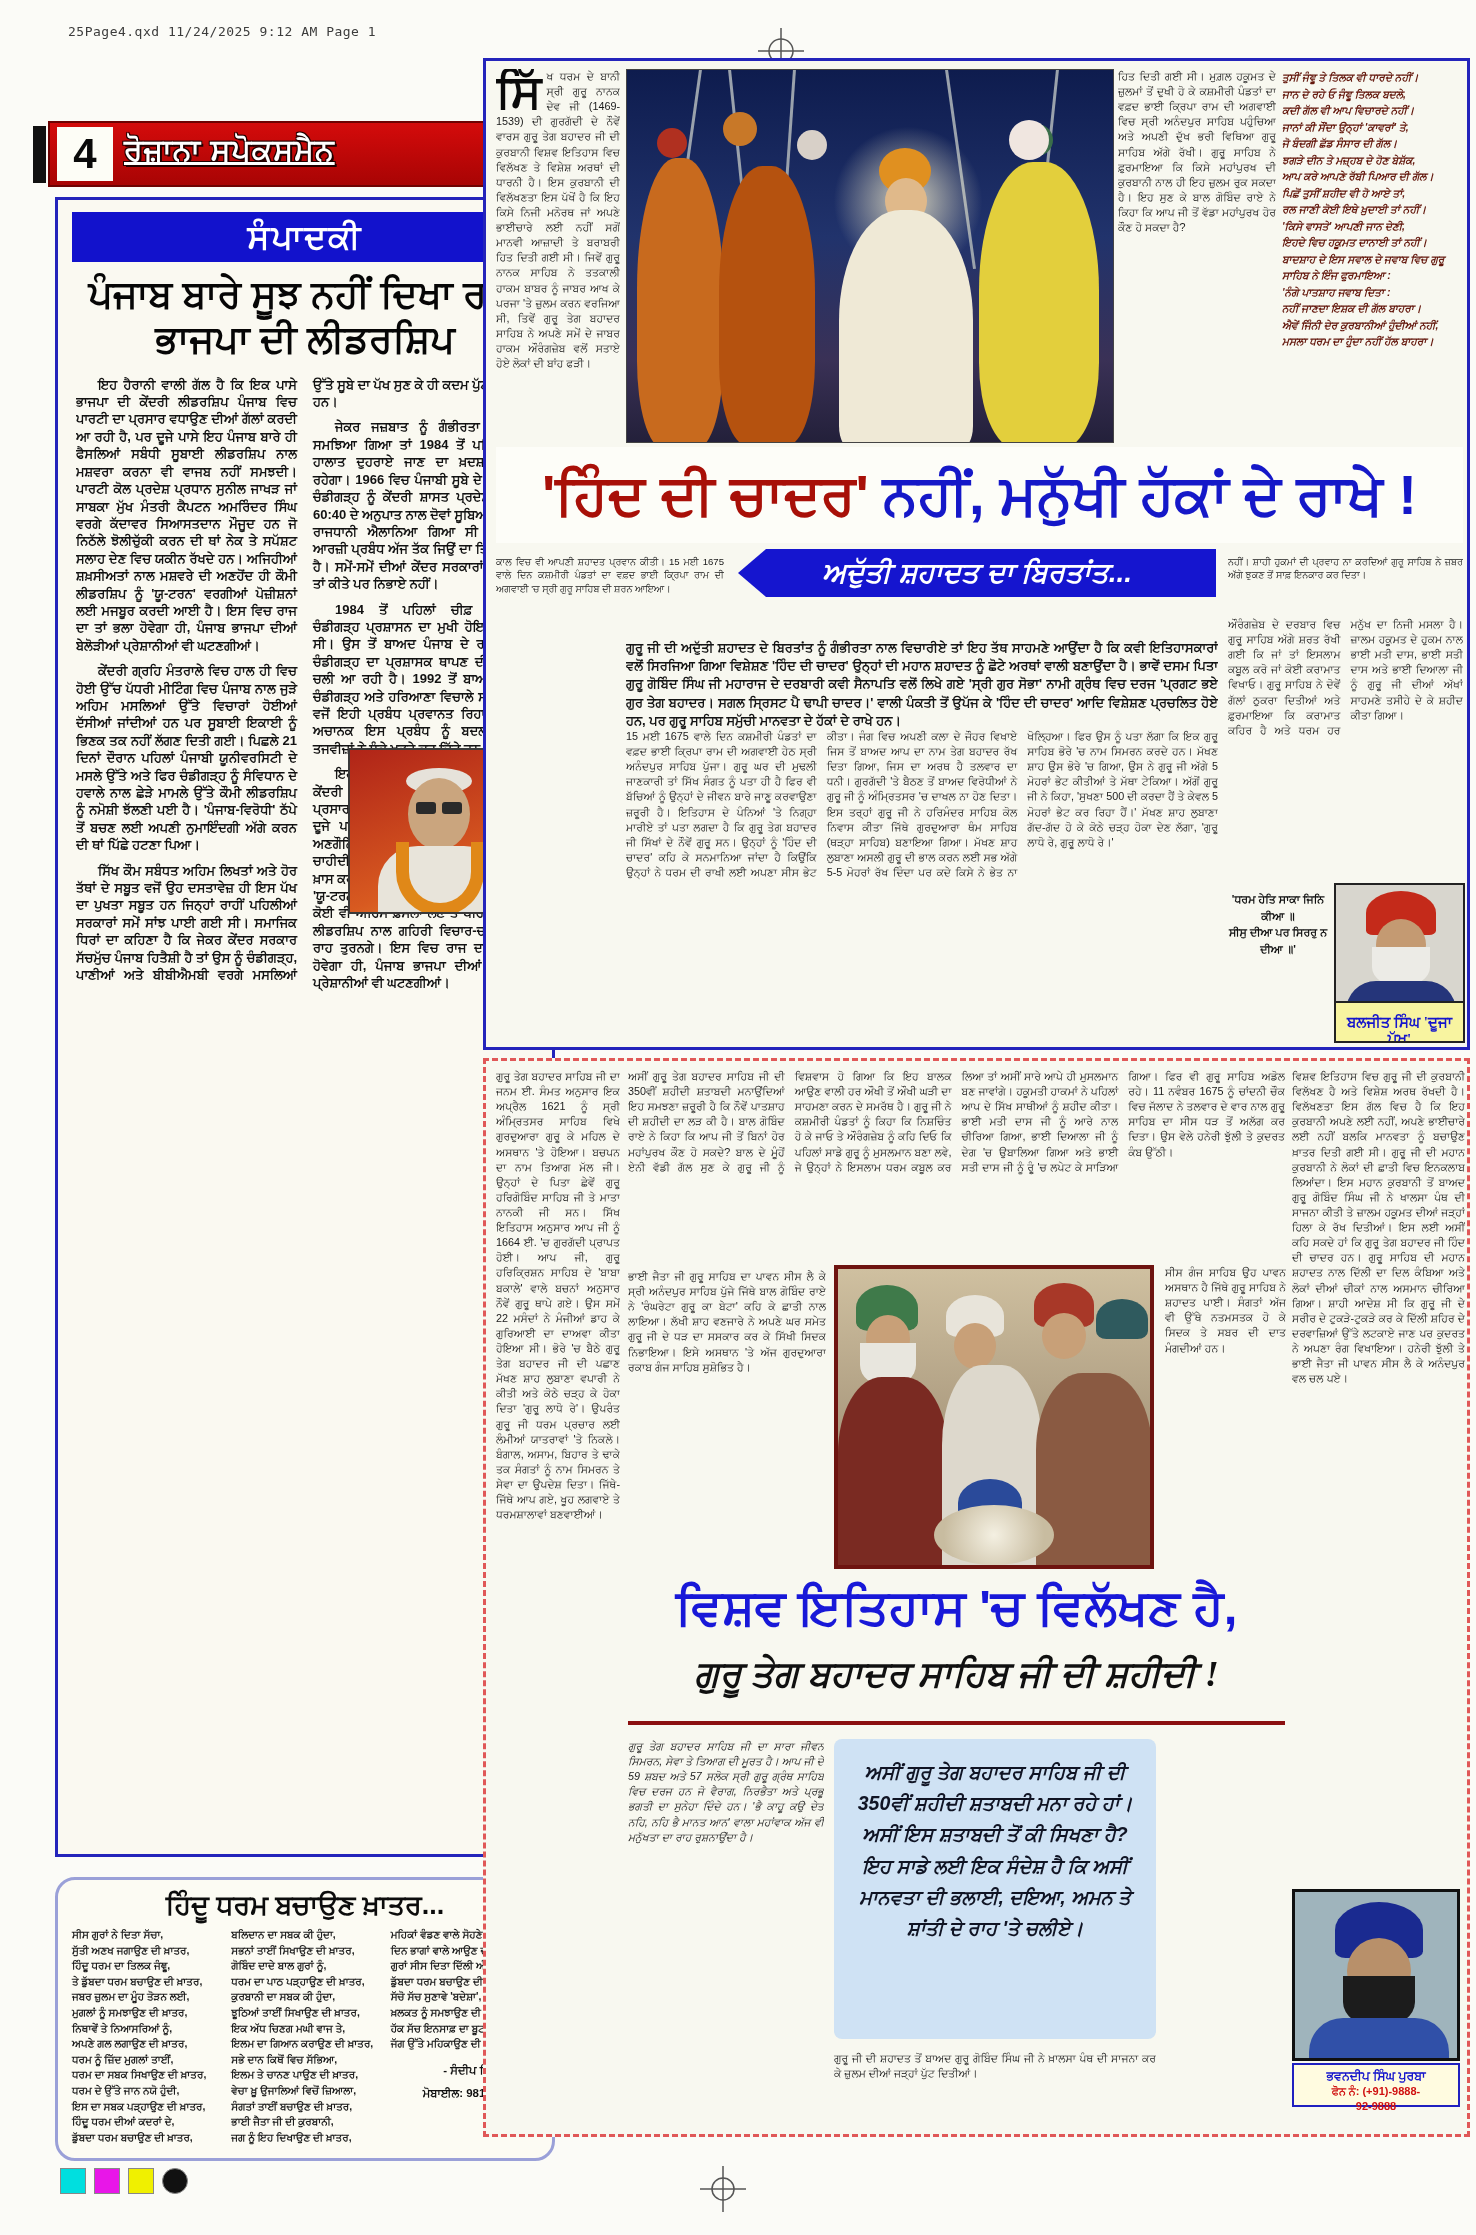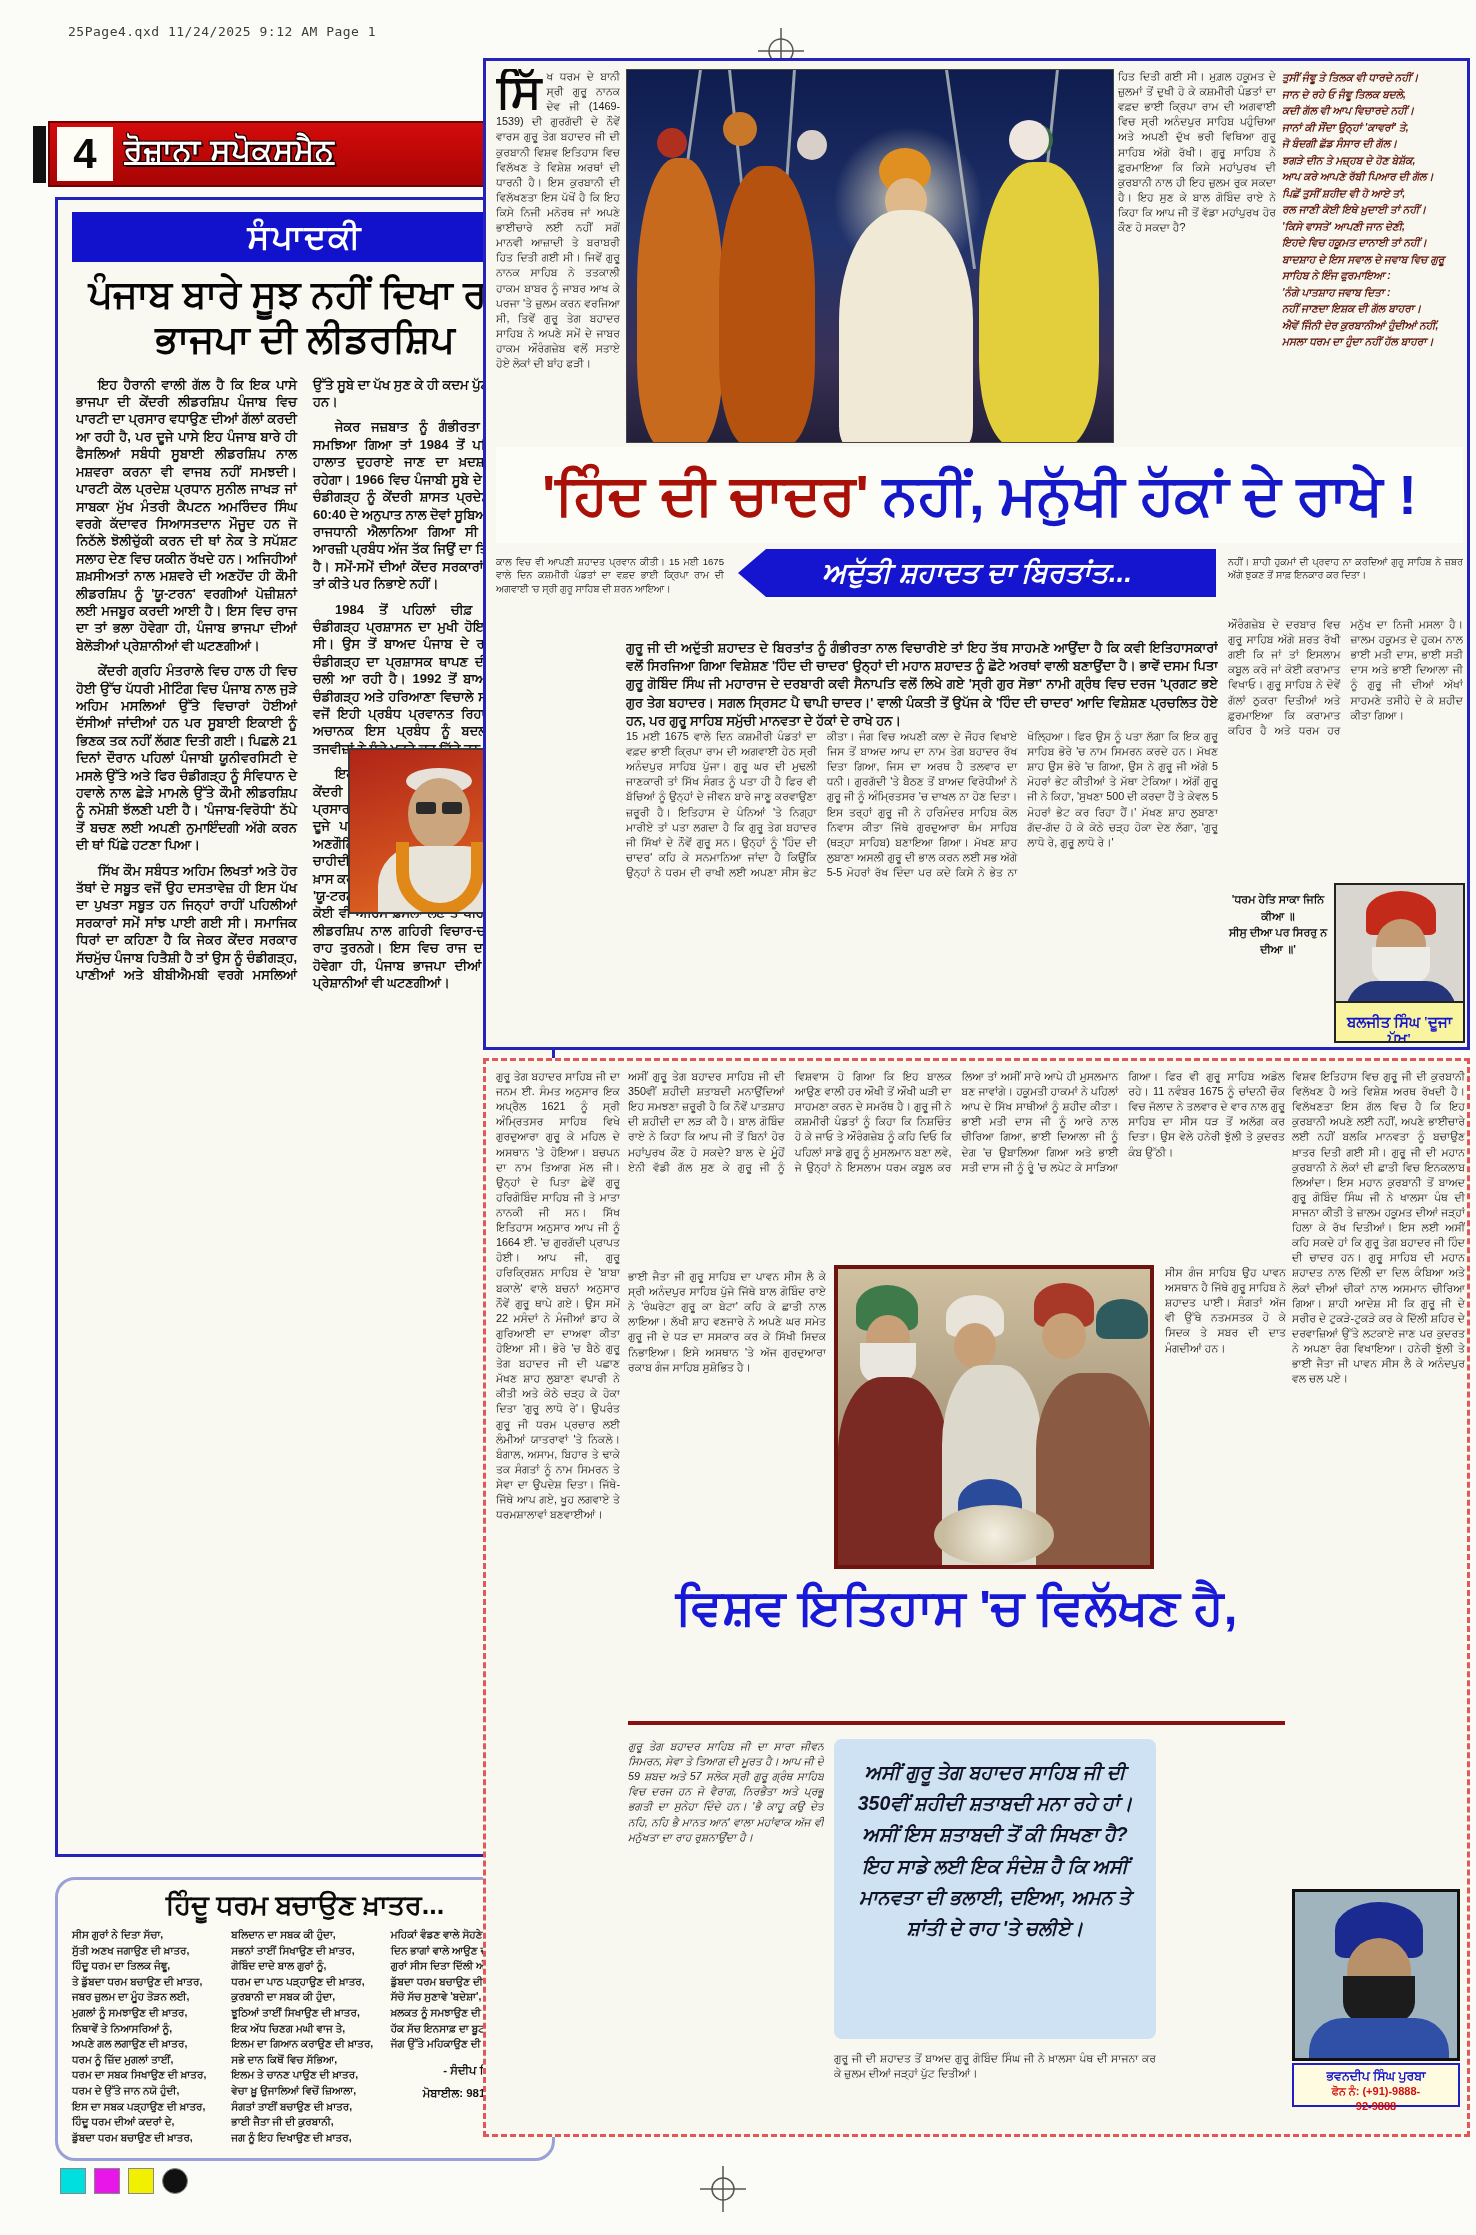--- a/index.html
+++ b/index.html
@@ -219,20 +219,21 @@
     <div class="pt-robe" style="left:0px;top:108px;width:110px;height:190px;background:#7a2a22;"></div>
     <div class="pt-robe" style="left:104px;top:96px;width:100px;height:200px;background:#ddd8cc;"></div>
     <div class="pt-robe" style="left:198px;top:104px;width:116px;height:194px;background:#8a5a42;"></div>
     <div class="pt-turb" style="left:120px;top:210px;width:64px;height:48px;background:#2a4a9a;"></div>
     <div style="position:absolute;left:96px;top:236px;width:120px;height:60px;border-radius:50%;background:radial-gradient(circle,#f4f0e2,#c8bca0 75%);"></div>
   </div>
 
   <div class="abs bodytxt" id="b2-colRP">ਸੀਸ ਗੰਜ ਸਾਹਿਬ ਉਹ ਪਾਵਨ ਅਸਥਾਨ ਹੈ ਜਿੱਥੇ ਗੁਰੂ ਸਾਹਿਬ ਨੇ ਸ਼ਹਾਦਤ ਪਾਈ। ਸੰਗਤਾਂ ਅੱਜ ਵੀ ਉੱਥੇ ਨਤਮਸਤਕ ਹੋ ਕੇ ਸਿਦਕ ਤੇ ਸਬਰ ਦੀ ਦਾਤ ਮੰਗਦੀਆਂ ਹਨ।</div>
 
   <div class="abs" id="b2-hl1">ਵਿਸ਼ਵ ਇਤਿਹਾਸ 'ਚ ਵਿਲੱਖਣ ਹੈ,</div>
+  <div class="abs" id="b2-hl2">ਗੁਰੂ ਤੇਗ ਬਹਾਦਰ ਸਾਹਿਬ ਜੀ ਦੀ ਸ਼ਹੀਦੀ !</div>
   <div class="abs" id="b2-rule"></div>
 
   <div class="abs bodytxt" id="b2-T5">ਗੁਰੂ ਤੇਗ ਬਹਾਦਰ ਸਾਹਿਬ ਜੀ ਦਾ ਸਾਰਾ ਜੀਵਨ ਸਿਮਰਨ, ਸੇਵਾ ਤੇ ਤਿਆਗ ਦੀ ਮੂਰਤ ਹੈ। ਆਪ ਜੀ ਦੇ 59 ਸ਼ਬਦ ਅਤੇ 57 ਸਲੋਕ ਸ੍ਰੀ ਗੁਰੂ ਗ੍ਰੰਥ ਸਾਹਿਬ ਵਿਚ ਦਰਜ ਹਨ ਜੋ ਵੈਰਾਗ, ਨਿਰਭੈਤਾ ਅਤੇ ਪ੍ਰਭੂ ਭਗਤੀ ਦਾ ਸੁਨੇਹਾ ਦਿੰਦੇ ਹਨ। 'ਭੈ ਕਾਹੂ ਕਉ ਦੇਤ ਨਹਿ, ਨਹਿ ਭੈ ਮਾਨਤ ਆਨ' ਵਾਲਾ ਮਹਾਂਵਾਕ ਅੱਜ ਵੀ ਮਨੁੱਖਤਾ ਦਾ ਰਾਹ ਰੁਸ਼ਨਾਉਂਦਾ ਹੈ।</div>
   <div class="abs" id="hbox">ਅਸੀਂ ਗੁਰੂ ਤੇਗ ਬਹਾਦਰ ਸਾਹਿਬ ਜੀ ਦੀ 350ਵੀਂ ਸ਼ਹੀਦੀ ਸ਼ਤਾਬਦੀ ਮਨਾ ਰਹੇ ਹਾਂ। ਅਸੀਂ ਇਸ ਸ਼ਤਾਬਦੀ ਤੋਂ ਕੀ ਸਿਖਣਾ ਹੈ? ਇਹ ਸਾਡੇ ਲਈ ਇਕ ਸੰਦੇਸ਼ ਹੈ ਕਿ ਅਸੀਂ ਮਾਨਵਤਾ ਦੀ ਭਲਾਈ, ਦਇਆ, ਅਮਨ ਤੇ ਸ਼ਾਂਤੀ ਦੇ ਰਾਹ 'ਤੇ ਚਲੀਏ।</div>
   <div class="abs bodytxt" id="b2-T6">ਗੁਰੂ ਜੀ ਦੀ ਸ਼ਹਾਦਤ ਤੋਂ ਬਾਅਦ ਗੁਰੂ ਗੋਬਿੰਦ ਸਿੰਘ ਜੀ ਨੇ ਖ਼ਾਲਸਾ ਪੰਥ ਦੀ ਸਾਜਨਾ ਕਰ ਕੇ ਜ਼ੁਲਮ ਦੀਆਂ ਜੜ੍ਹਾਂ ਪੁੱਟ ਦਿਤੀਆਂ।</div>
   <div class="abs bodytxt" id="b2-T2">ਵਿਸ਼ਵ ਇਤਿਹਾਸ ਵਿਚ ਗੁਰੂ ਜੀ ਦੀ ਕੁਰਬਾਨੀ ਵਿਲੱਖਣ ਹੈ ਅਤੇ ਵਿਸ਼ੇਸ਼ ਅਰਥ ਰੱਖਦੀ ਹੈ। ਵਿਲੱਖਣਤਾ ਇਸ ਗੱਲ ਵਿਚ ਹੈ ਕਿ ਇਹ ਕੁਰਬਾਨੀ ਅਪਣੇ ਲਈ ਨਹੀਂ, ਅਪਣੇ ਭਾਈਚਾਰੇ ਲਈ ਨਹੀਂ ਬਲਕਿ ਮਾਨਵਤਾ ਨੂੰ ਬਚਾਉਣ ਖ਼ਾਤਰ ਦਿਤੀ ਗਈ ਸੀ। ਗੁਰੂ ਜੀ ਦੀ ਮਹਾਨ ਕੁਰਬਾਨੀ ਨੇ ਲੋਕਾਂ ਦੀ ਛਾਤੀ ਵਿਚ ਇਨਕਲਾਬ ਲਿਆਂਦਾ। ਇਸ ਮਹਾਨ ਕੁਰਬਾਨੀ ਤੋਂ ਬਾਅਦ ਗੁਰੂ ਗੋਬਿੰਦ ਸਿੰਘ ਜੀ ਨੇ ਖਾਲਸਾ ਪੰਥ ਦੀ ਸਾਜਨਾ ਕੀਤੀ ਤੇ ਜ਼ਾਲਮ ਹਕੂਮਤ ਦੀਆਂ ਜੜ੍ਹਾਂ ਹਿਲਾ ਕੇ ਰੱਖ ਦਿਤੀਆਂ। ਇਸ ਲਈ ਅਸੀਂ ਕਹਿ ਸਕਦੇ ਹਾਂ ਕਿ ਗੁਰੂ ਤੇਗ ਬਹਾਦਰ ਜੀ ਹਿੰਦ ਦੀ ਚਾਦਰ ਹਨ। ਗੁਰੂ ਸਾਹਿਬ ਦੀ ਮਹਾਨ ਸ਼ਹਾਦਤ ਨਾਲ ਦਿੱਲੀ ਦਾ ਦਿਲ ਕੰਬਿਆ ਅਤੇ ਲੋਕਾਂ ਦੀਆਂ ਚੀਕਾਂ ਨਾਲ ਅਸਮਾਨ ਚੀਰਿਆ ਗਿਆ। ਸ਼ਾਹੀ ਆਦੇਸ਼ ਸੀ ਕਿ ਗੁਰੂ ਜੀ ਦੇ ਸਰੀਰ ਦੇ ਟੁਕੜੇ-ਟੁਕੜੇ ਕਰ ਕੇ ਦਿੱਲੀ ਸ਼ਹਿਰ ਦੇ ਦਰਵਾਜ਼ਿਆਂ ਉੱਤੇ ਲਟਕਾਏ ਜਾਣ ਪਰ ਕੁਦਰਤ ਨੇ ਅਪਣਾ ਰੰਗ ਵਿਖਾਇਆ। ਹਨੇਰੀ ਝੁੱਲੀ ਤੇ ਭਾਈ ਜੈਤਾ ਜੀ ਪਾਵਨ ਸੀਸ ਲੈ ਕੇ ਅਨੰਦਪੁਰ ਵਲ ਚਲ ਪਏ।</div>
 
   <div class="abs" id="photo2">
     <div id="photo2-img">
       <div class="p2-turban"></div>

